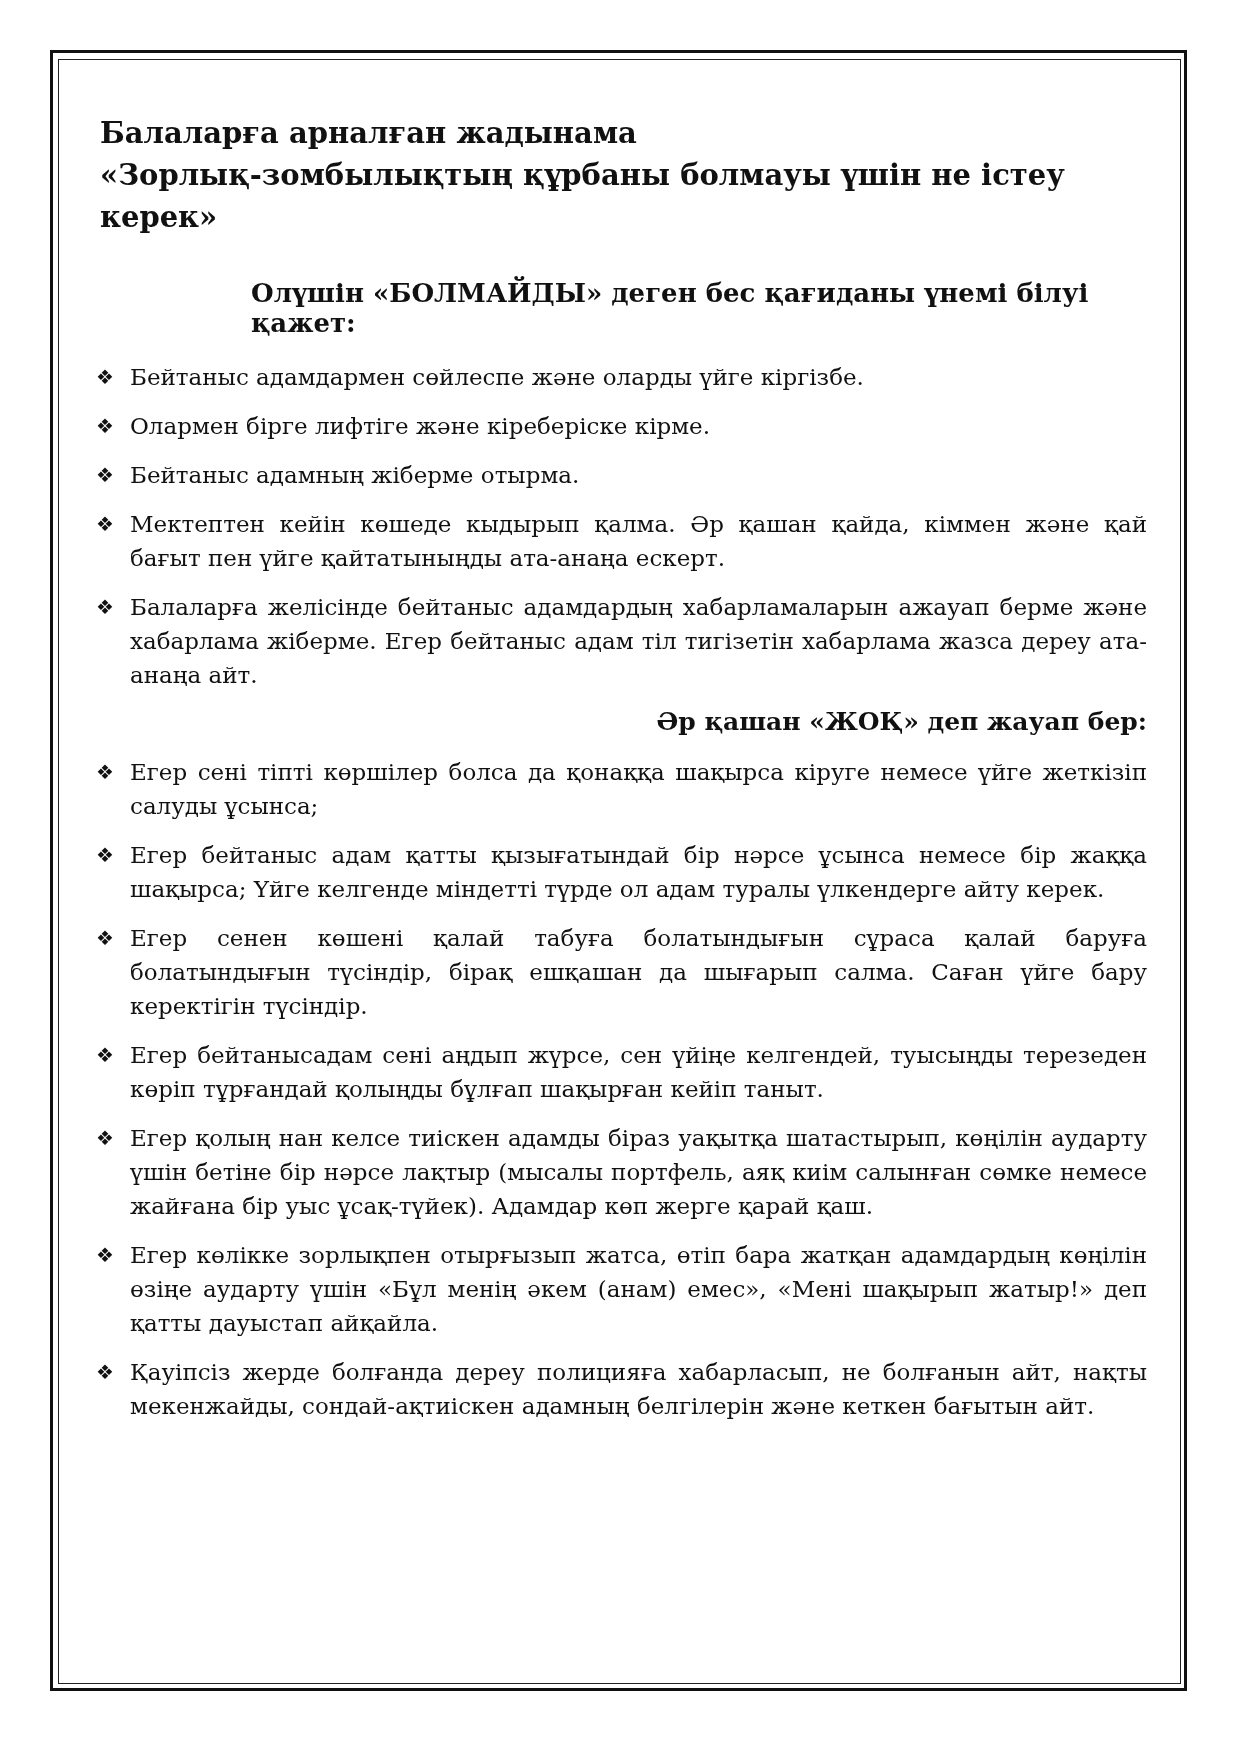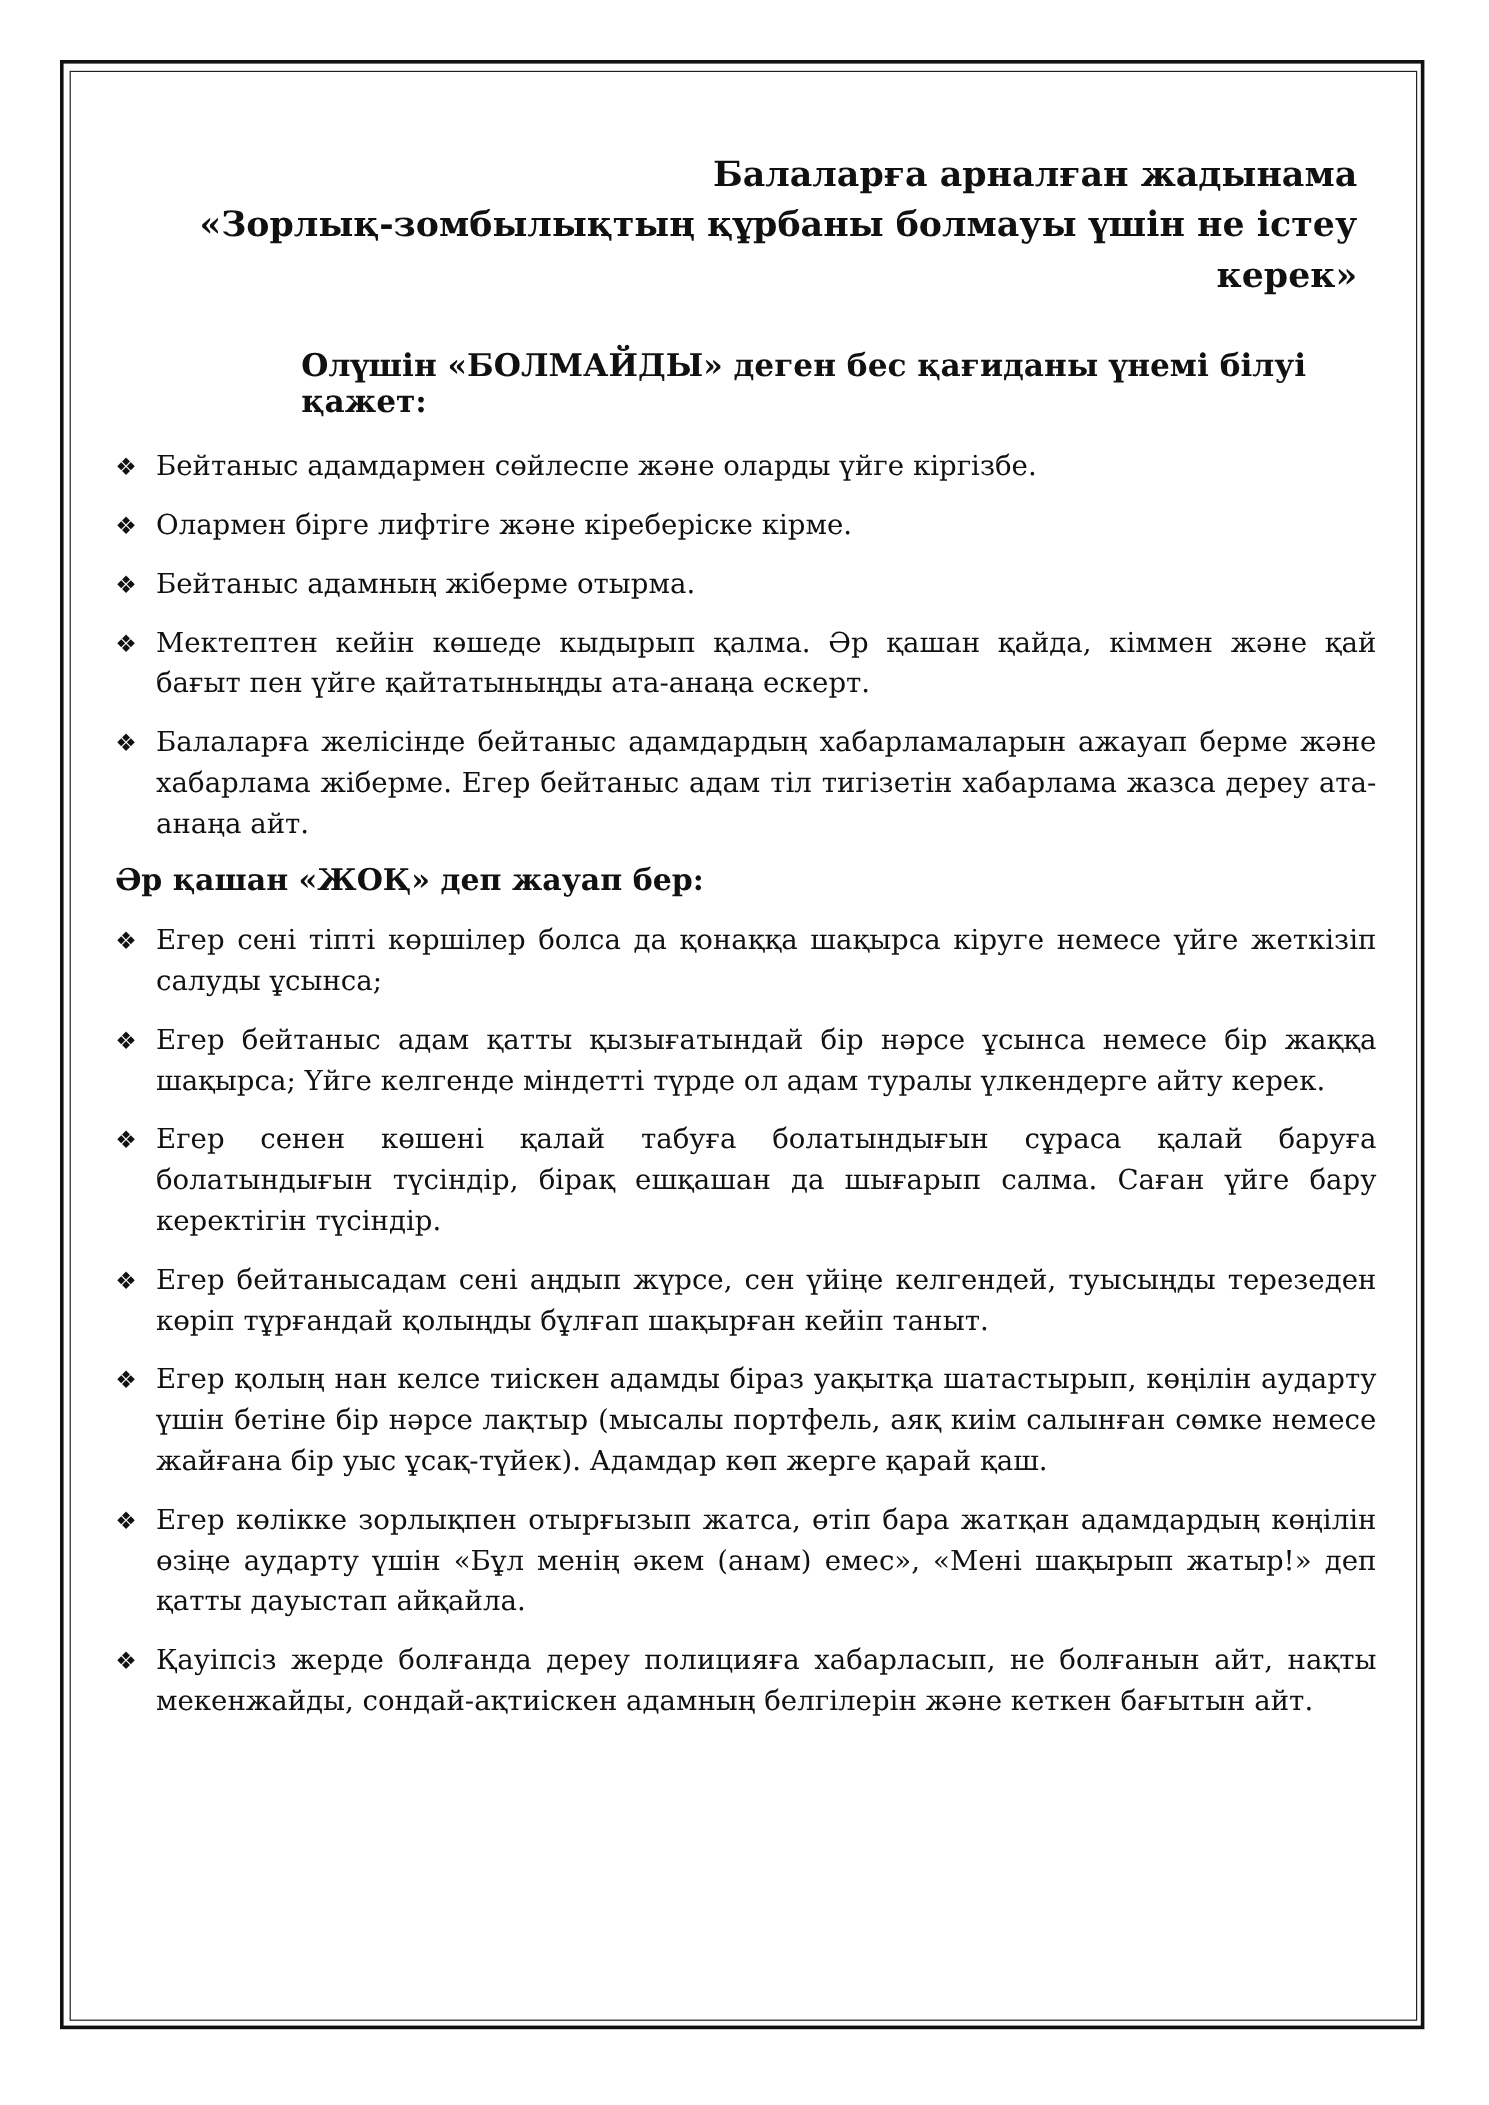--- a/index.html
+++ b/index.html
@@ -3,26 +3,26 @@
 <meta charset="utf-8">
 <style>
   html, body { margin: 0; padding: 0; background: #ffffff; }
   body { width: 1241px; height: 1754px; position: relative; overflow: hidden;
          font-family: "DejaVu Serif", "Liberation Serif", serif; color: #111; }
   .frame-outer { position: absolute; left: 50px; top: 50px; width: 1137px; height: 1641px;
                  border: 3px solid #111; box-sizing: border-box; }
   .frame-inner { position: absolute; left: 58px; top: 59px; width: 1123px; height: 1625px;
                  border: 1.5px solid #222; box-sizing: border-box; }
   .content { position: absolute; left: 96px; top: 108px; width: 1051px; }
-  .title { text-align: right; font-weight: bold; font-size: 29px; line-height: 42px; margin: 16px; }
+  .title { text-align: left; font-weight: bold; font-size: 29px; line-height: 42px; margin: 4px; }
   .title1 { margin-bottom: 0; }
   .title2 { margin-top: 0; }
   .subhead { font-weight: bold; font-size: 26px; line-height: 30px; margin: 0; }
   .subhead1 { margin-top: 40px; padding-left: 155px; }
-  .subhead2 { margin-top: 4px; text-align: left; font-size: 25px; }
+  .subhead2 { margin-top: 4px; text-align: right; font-size: 25px; }
   ul { list-style: none; margin: 0; padding: 0; }
   .list1 { margin-top: 22px; }
   .list2 { margin-top: 18px; }
   li { position: relative; padding-left: 34px; font-size: 23px; line-height: 34px;
        text-align: justify; margin-bottom: 15px; }
   .bullet { position: absolute; left: 0; top: 0; font-style: normal; font-size: 20px; }
   .it { }
   .b { font-weight: normal; font-style: normal; }
 </style>
 </head>

